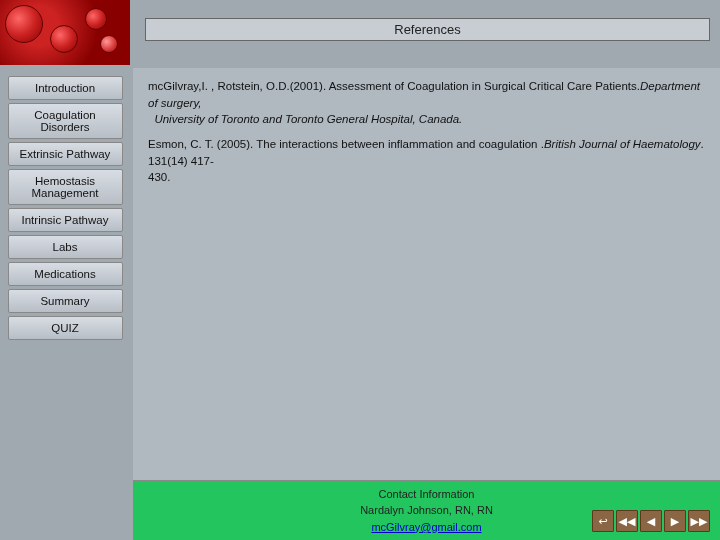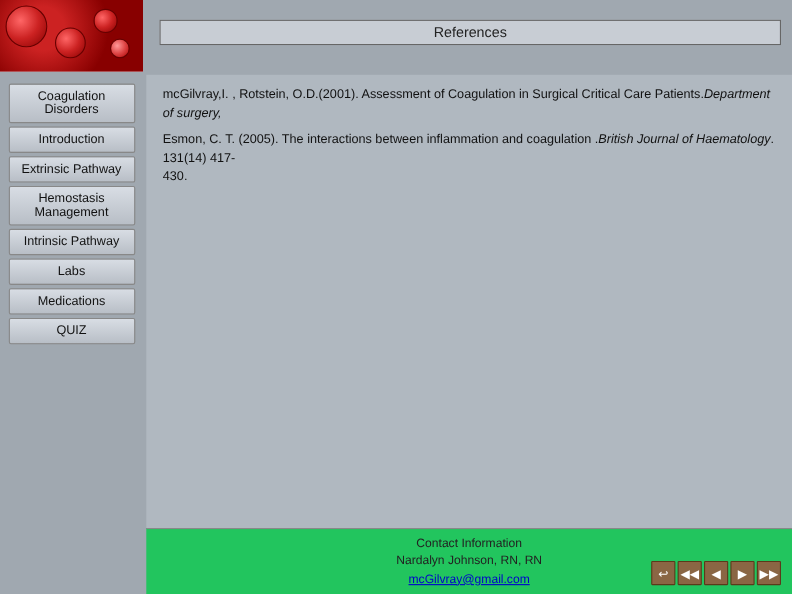--- a/index.html
+++ b/index.html
@@ -161,33 +161,35 @@
     <div class="blood-cell" style="width:22px;height:22px;top:8px;left:85px;"></div>
     <div class="blood-cell" style="width:18px;height:18px;top:35px;left:100px;background:radial-gradient(circle at 35% 35%, #ff9999, #dd4444, #aa0000);"></div>
   </div>
 </div>
 
 <div class="references-box">
   <span>References</span>
 </div>
 
 <div class="sidebar">
+  <div class="sidebar-item">Introduction</div>
   <div class="sidebar-item">Coagulation Disorders</div>
-  <div class="sidebar-item">Introduction</div>
   <div class="sidebar-item">Extrinsic Pathway</div>
   <div class="sidebar-item">Hemostasis Management</div>
   <div class="sidebar-item">Intrinsic Pathway</div>
   <div class="sidebar-item">Labs</div>
   <div class="sidebar-item">Medications</div>
+  <div class="sidebar-item">Summary</div>
   <div class="sidebar-item">QUIZ</div>
 </div>
 
 <div class="main-content">
   <div class="reference-entry">
     mcGilvray,I. , Rotstein, O.D.(2001). Assessment of Coagulation in Surgical Critical Care Patients.<span class="italic">Department of surgery,</span><br>
+    <span class="italic">&nbsp;&nbsp;University of Toronto and Toronto General Hospital, Canada.</span>
   </div>
   <div class="reference-entry">
     Esmon, C. T. (2005). The interactions between inflammation and coagulation .<span class="italic">British Journal of Haematology</span>. 131(14) 417-<br>
     430.
   </div>
 </div>
 
 <div class="footer">
   <div class="footer-contact">
     <span>Contact Information</span><br>

